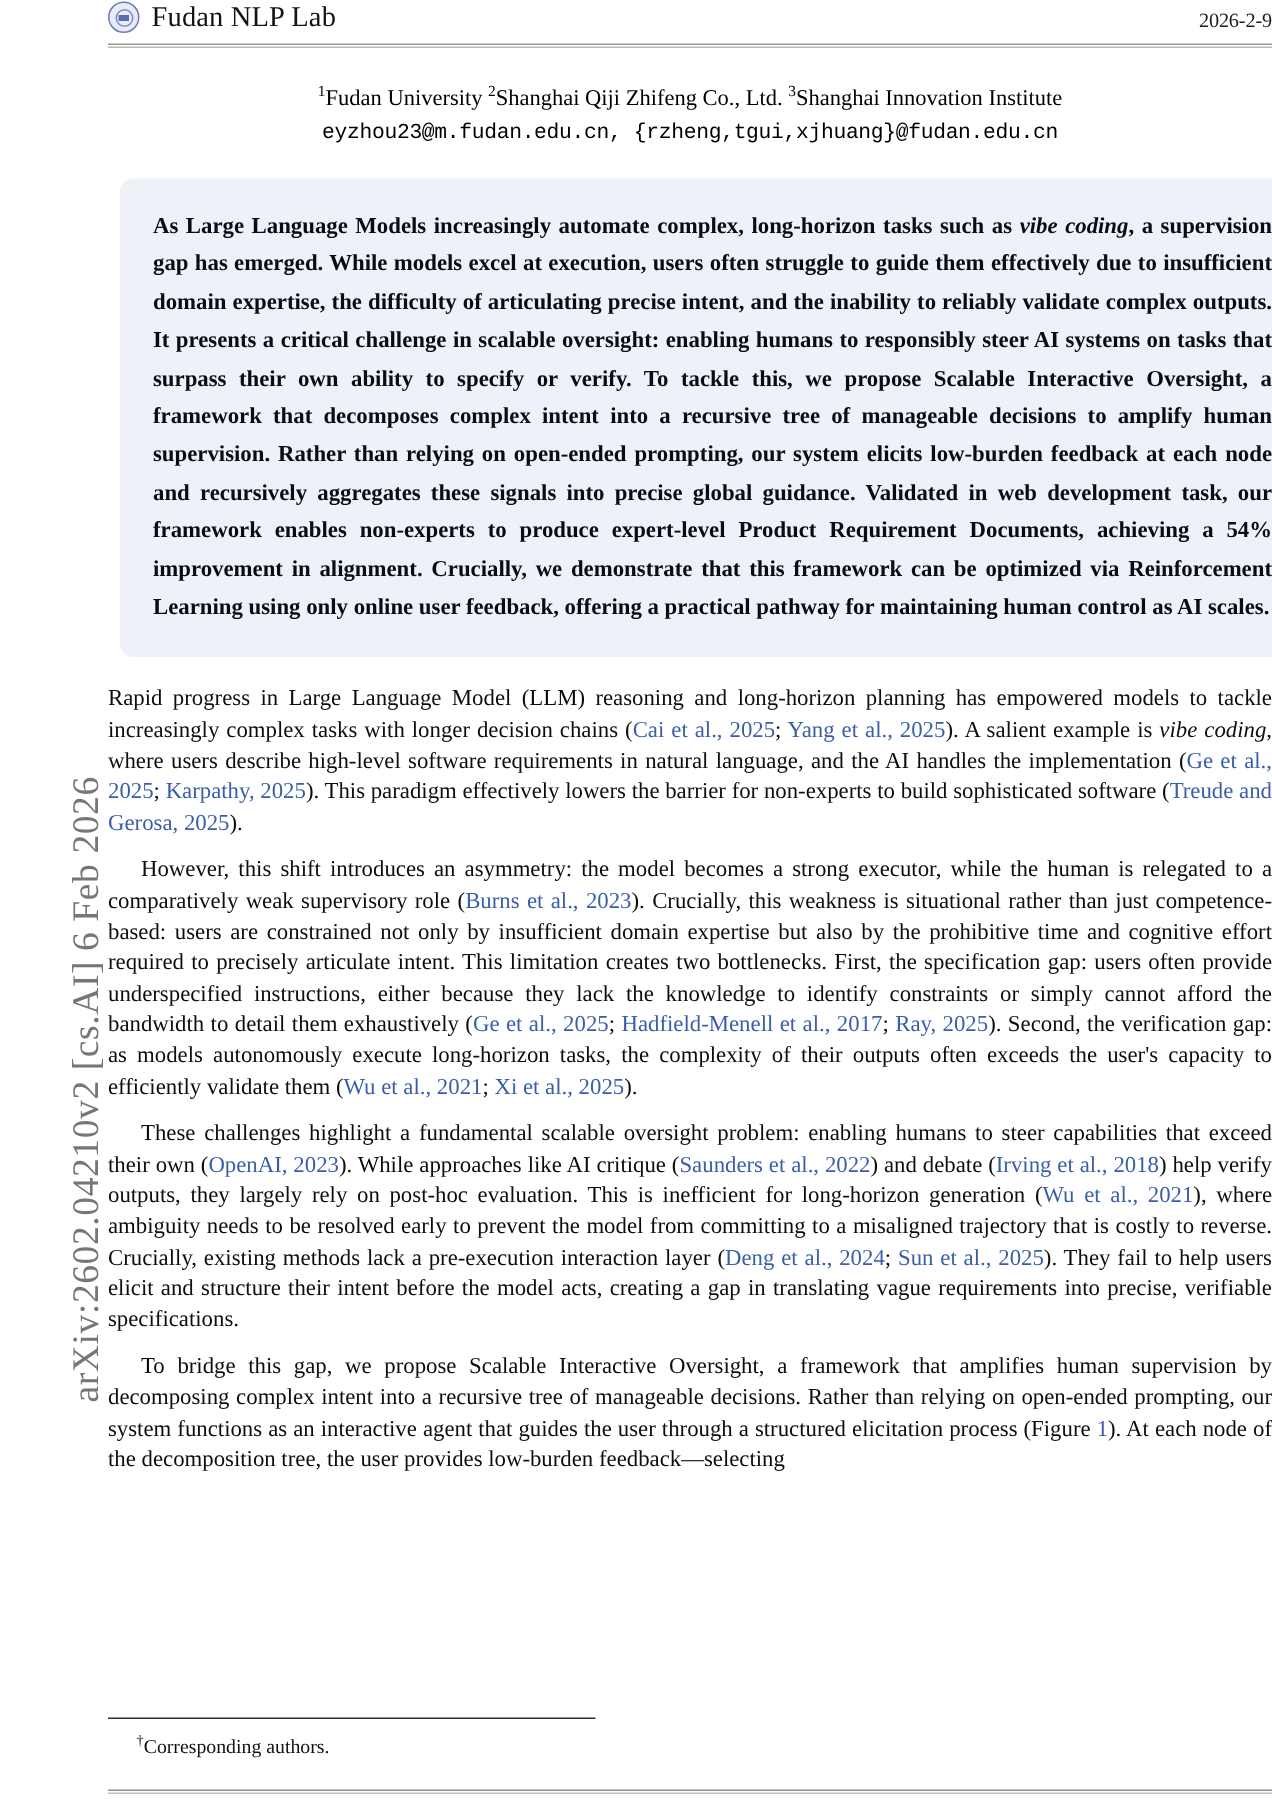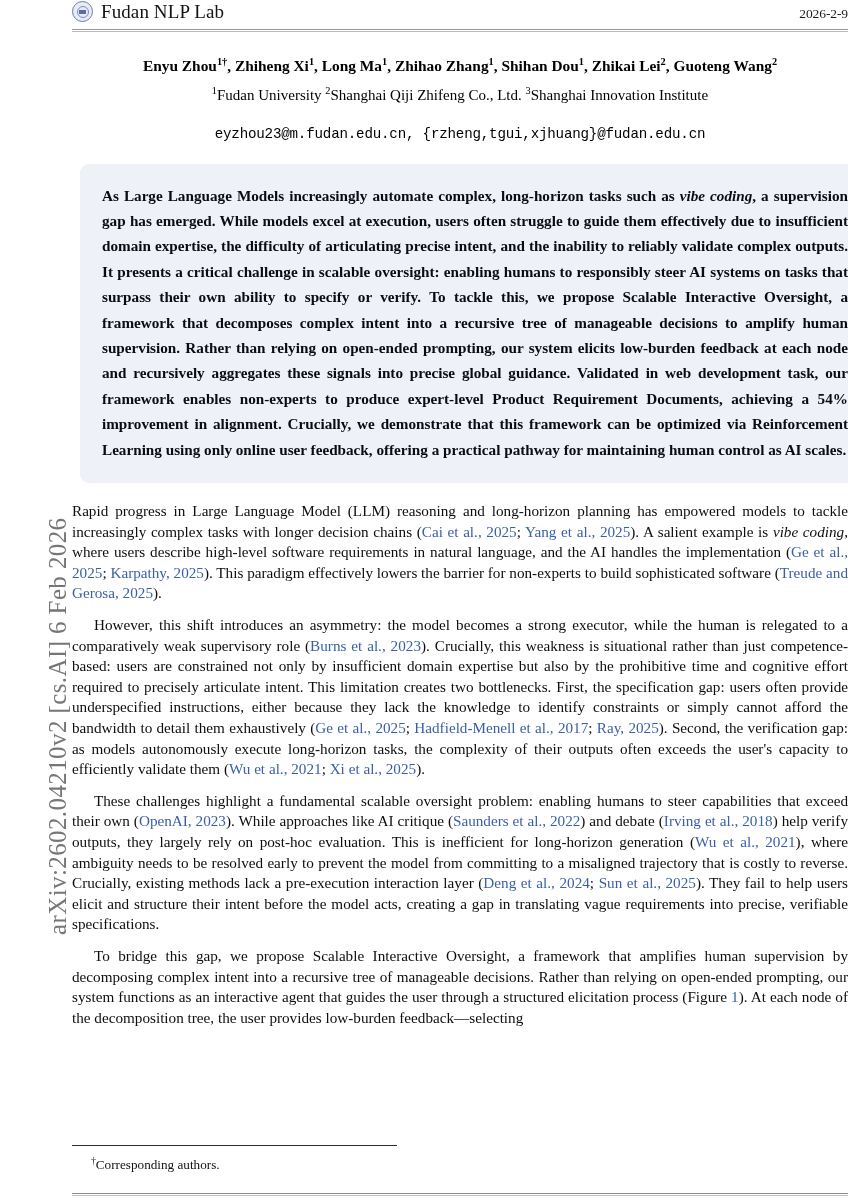--- a/index.html
+++ b/index.html
@@ -134,21 +134,21 @@
   .authors sup { font-size: 10.3px; font-weight: bold; vertical-align: super; }
   .affils {
     margin-top: 2px;
     text-align: center;
     font-size: 15px;
     line-height: 21px;
     color: #000;
   }
   .affils sup { font-size: 10.3px; vertical-align: super; }
   .emails {
-    margin-top: 18px;
+    margin-top: 2px;
     text-align: center;
     font-family: "Liberation Mono", "DejaVu Sans Mono", monospace;
     font-size: 14.2px;
     line-height: 20px;
     letter-spacing: -0.2px;
     color: #000;
   }
 
   
   .abstract-box {
@@ -243,21 +243,20 @@
         </span>
       </span>
       <span class="runhead-title">Fudan NLP Lab</span>
     </div>
     <div class="runhead-date">2026-2-9</div>
     <div class="runhead-rule"></div>
   </div>
 
 
   <div class="authors">
-    <div>Enyu Zhou<sup>1†</sup>, Zhiheng Xi<sup>1</sup>, Long Ma<sup>1</sup>, Zhihao Zhang<sup>1</sup>, Shihan Dou<sup>1</sup>, Zhikai Lei<sup>2</sup>, Guoteng Wang<sup>2</sup></div>
   </div>
   <div class="affils"><sup>1</sup>Fudan University <sup>2</sup>Shanghai Qiji Zhifeng Co., Ltd. <sup>3</sup>Shanghai Innovation Institute</div>
   <div class="emails">eyzhou23@m.fudan.edu.cn, {rzheng,tgui,xjhuang}@fudan.edu.cn</div>
 
   <div class="abstract-box">
     <p class="abstract-text">As Large Language Models increasingly automate complex, long-horizon tasks such as <i>vibe coding</i>, a supervision gap has emerged. While models excel at execution, users often struggle to guide them effectively due to insufficient domain expertise, the difficulty of articulating precise intent, and the inability to reliably validate complex outputs. It presents a critical challenge in scalable oversight: enabling humans to responsibly steer AI systems on tasks that surpass their own ability to specify or verify. To tackle this, we propose Scalable Interactive Oversight, a framework that decomposes complex intent into a recursive tree of manageable decisions to amplify human supervision. Rather than relying on open-ended prompting, our system elicits low-burden feedback at each node and recursively aggregates these signals into precise global guidance. Validated in web development task, our framework enables non-experts to produce expert-level Product Requirement Documents, achieving a 54% improvement in alignment. Crucially, we demonstrate that this framework can be optimized via Reinforcement Learning using only online user feedback, offering a practical pathway for maintaining human control as AI scales.</p>
   </div>
 
 
   <p class="body-p first">Rapid progress in Large Language Model (LLM) reasoning and long-horizon planning has empowered models to tackle increasingly complex tasks with longer decision chains (<span class="cite">Cai et al., 2025</span>; <span class="cite">Yang et al., 2025</span>). A salient example is <i>vibe coding</i>, where users describe high-level software requirements in natural language, and the AI handles the implementation (<span class="cite">Ge et al., 2025</span>; <span class="cite">Karpathy, 2025</span>). This paradigm effectively lowers the barrier for non-experts to build sophisticated software (<span class="cite">Treude and Gerosa, 2025</span>).</p>

